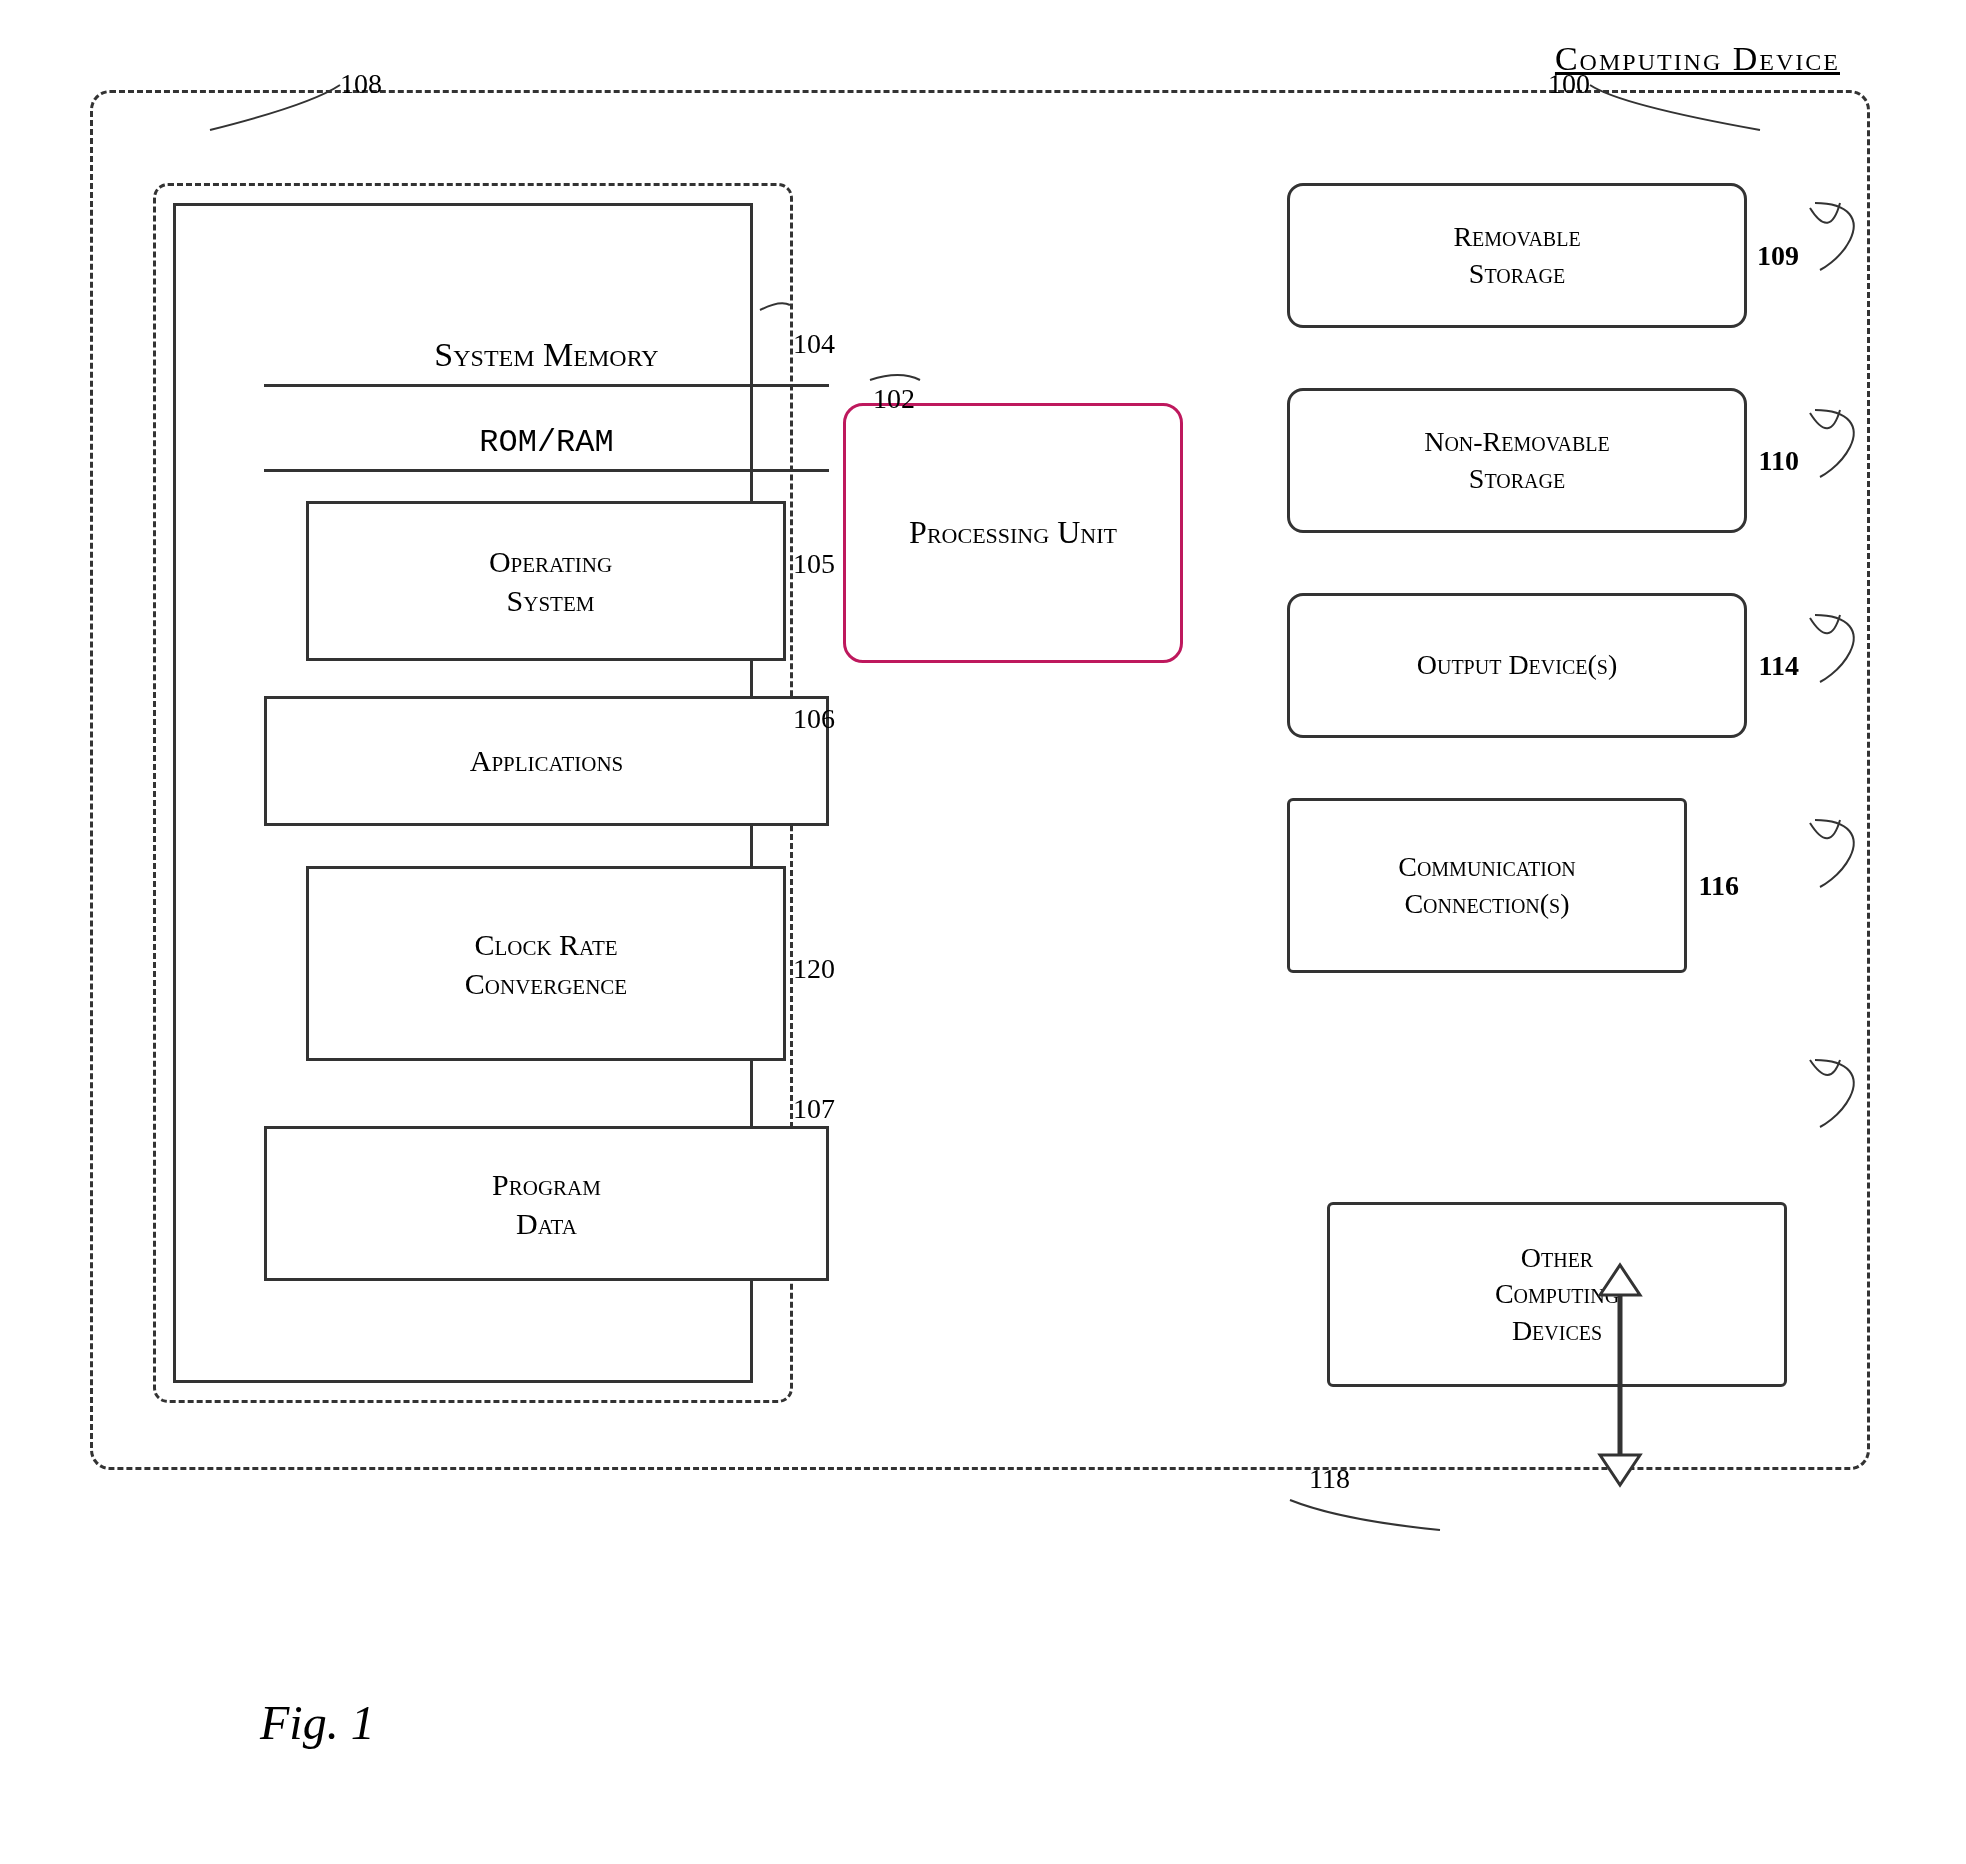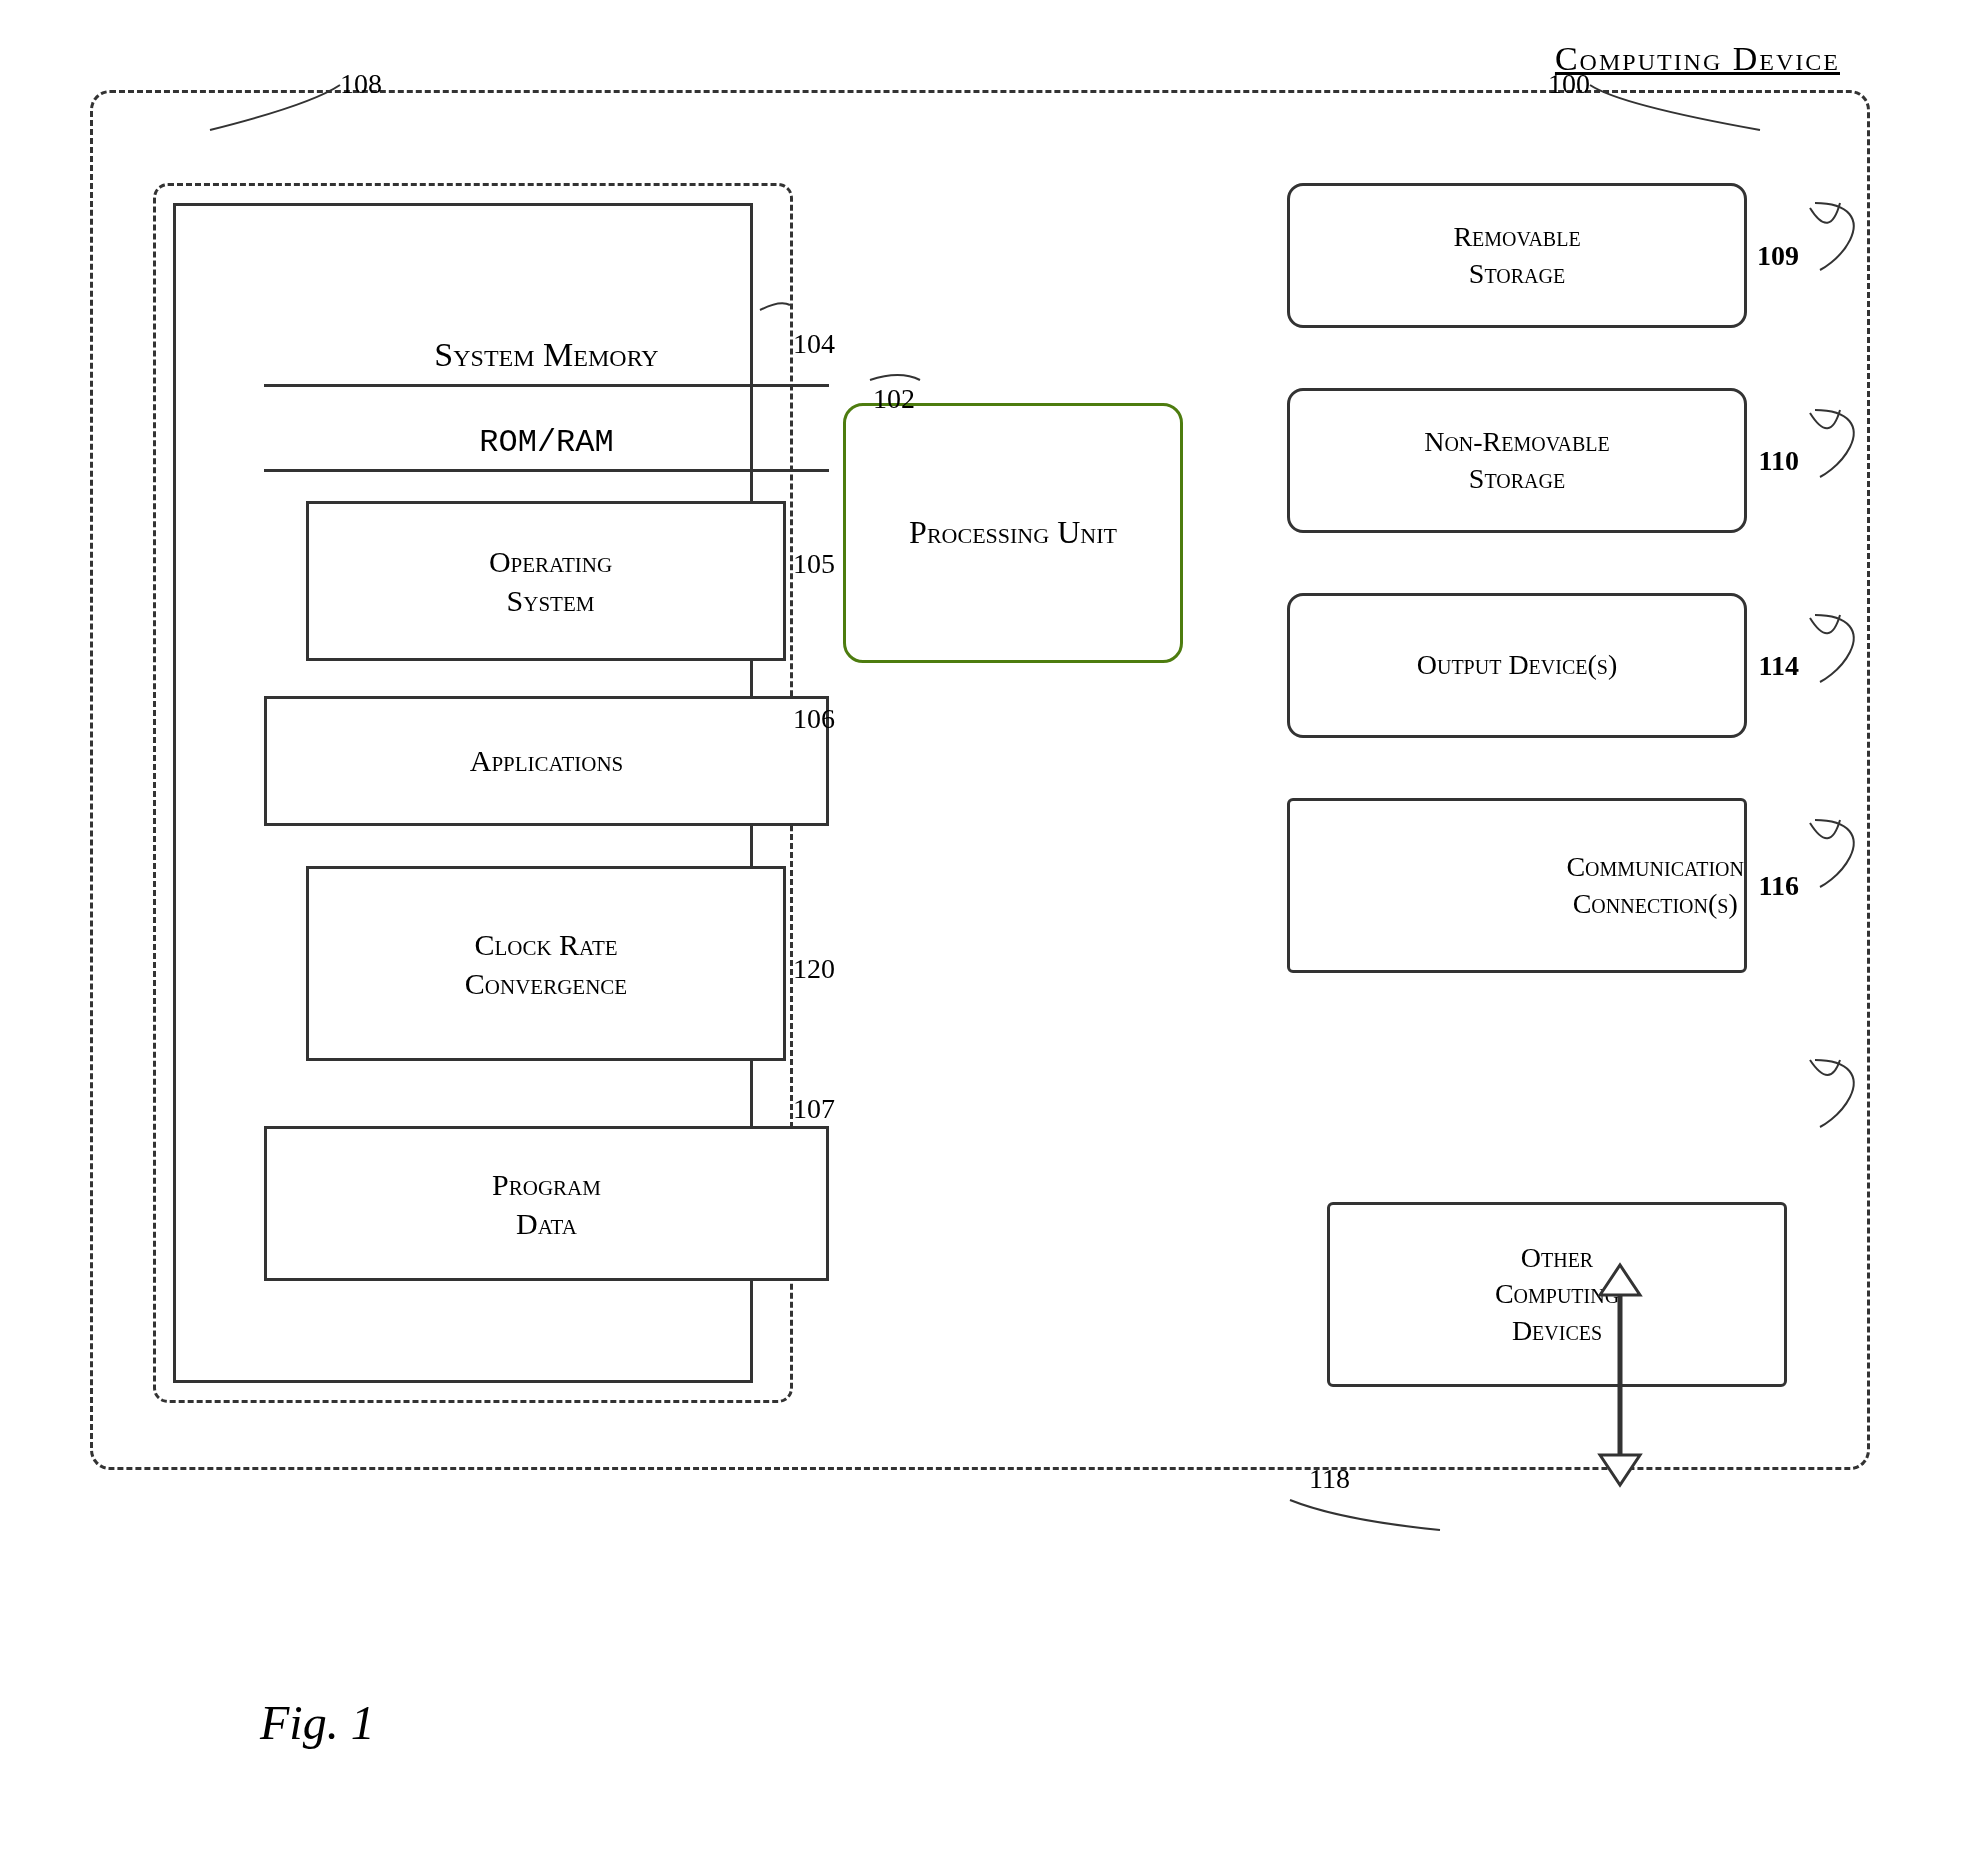--- a/index.html
+++ b/index.html
@@ -55,21 +55,21 @@
       border-radius: 15px;
     }
 
     
     .processing-unit-box {
       position: absolute;
       top: 310px;
       left: 750px;
       width: 340px;
       height: 260px;
-      border: 3px solid #4d7c0f;
+      border: 3px solid #be185d;
       border-radius: 20px;
       display: flex;
       align-items: center;
       justify-content: center;
       text-align: left;
       background: #fff;
     }
 
     .processing-unit-box .box-label {
       font-size: 32px;
@@ -245,26 +245,26 @@
     
     .ref-right {
       position: absolute;
       right: -55px;
       font-size: 28px;
       font-weight: bold;
     }
 
     
     .comm-box {
-      width: 460px;
+      width: 400px;
       height: 175px;
       border: 3px solid #333;
       display: flex;
       align-items: center;
-      justify-content: flex-end;
+      justify-content: center;
       text-align: center;
       background: #fff;
       position: relative;
       border-radius: 6px;
     }
 
     .comm-box .box-label {
       font-size: 28px;
       font-variant: small-caps;
       line-height: 1.3;

